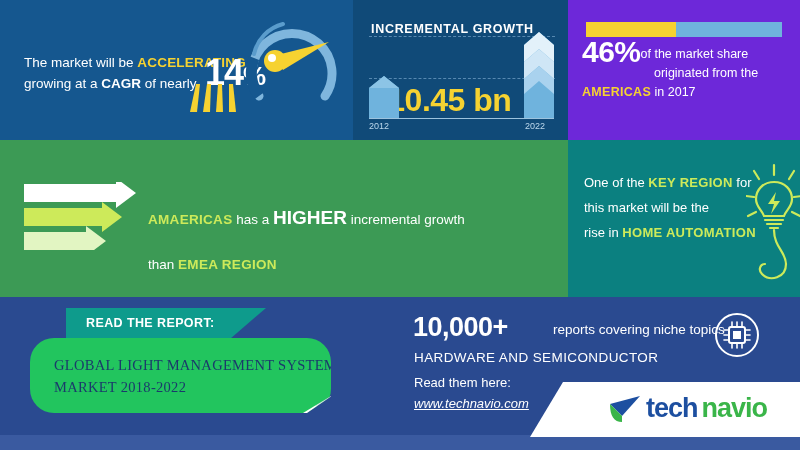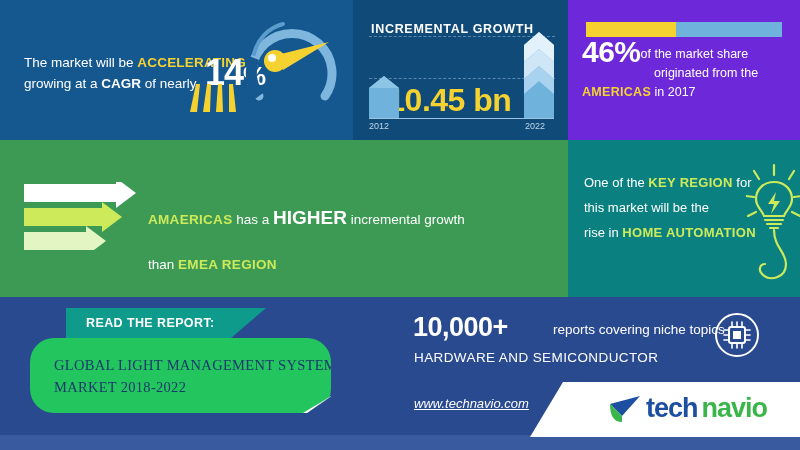--- a/index.html
+++ b/index.html
@@ -196,20 +196,21 @@
   </div>
 
   <div class="card">
     <div class="card-title">GLOBAL LIGHT MANAGEMENT SYSTEM MARKET 2018-2022</div>
     <div class="fold"></div>
   </div>
 
   <div class="rep-num">10,000+</div>
   <div class="rep-sub">reports covering niche topics</div>
   <div class="rep-cat">HARDWARE AND SEMICONDUCTOR</div>
+  <div class="rep-read">Read them here:</div>
   <div class="rep-url">www.technavio.com</div>
 
   <svg class="chip" viewBox="0 0 46 46">
     <circle cx="23" cy="23" r="21" fill="none" stroke="#ffffff" stroke-width="2"></circle>
     <rect x="15" y="15" width="16" height="16" rx="2" fill="none" stroke="#ffffff" stroke-width="2"></rect>
     <rect x="19" y="19" width="8" height="8" fill="#ffffff"></rect>
     <g stroke="#ffffff" stroke-width="1.6" stroke-linecap="round">
       <path d="M18 15 L18 10"></path>
         <path d="M23 15 L23 10"></path>
         <path d="M28 15 L28 10"></path>

